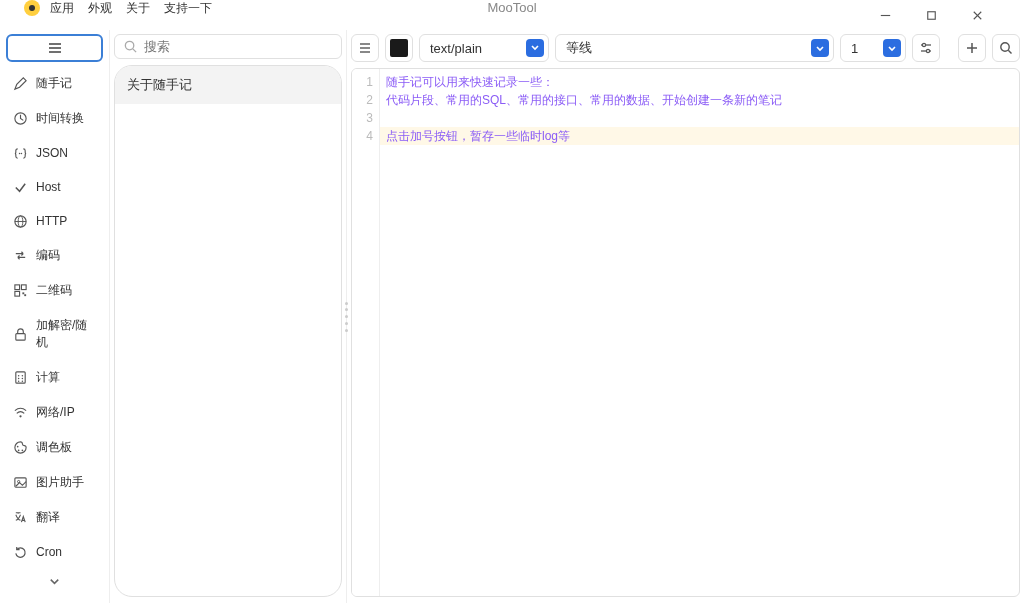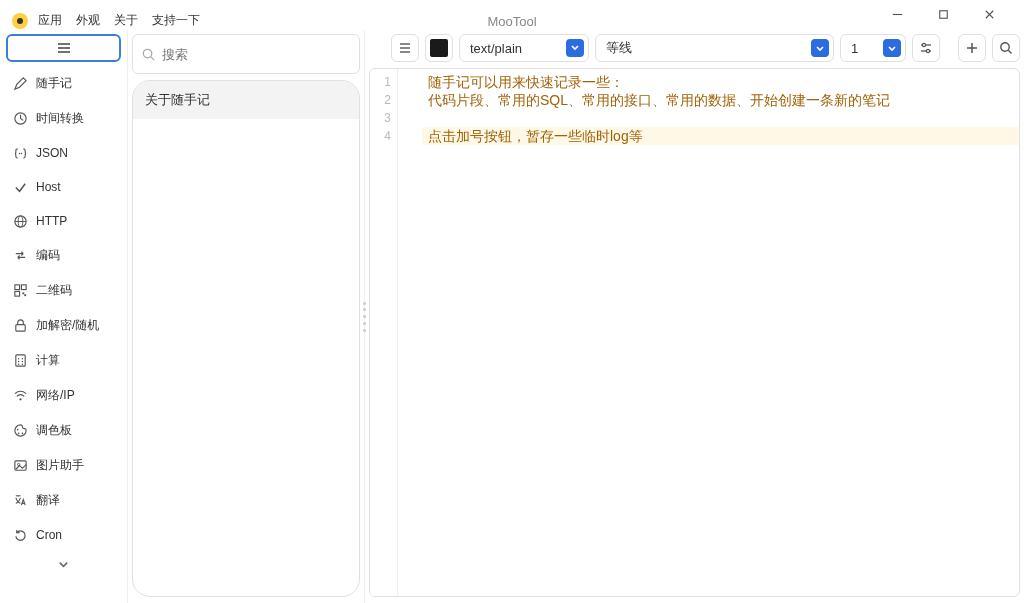--- a/index.html
+++ b/index.html
@@ -1,60 +1,60 @@
 <!DOCTYPE html>
 <html><head>
 <meta charset="utf-8">
 <style>
 * { box-sizing: border-box; margin: 0; padding: 0; font-family: "Microsoft YaHei", "PingFang SC", sans-serif; }
 html, body { width: 1024px; height: 603px; overflow: hidden; background: #fff; }
 
 
-.titlebar { height: 30px; display: flex; align-items: flex-end; padding: 0 12px; background: #fff; border-bottom: 1px solid transparent; position: relative; }
+.titlebar { height: 30px; display: flex; align-items: flex-start; padding: 0 24px; background: #fff; border-bottom: 1px solid transparent; position: relative; }
 .titlebar .logo { width: 16px; height: 16px; border-radius: 50%; background: #ffcf3f; margin-right: 10px; display: flex; align-items: center; justify-content: center; }
 .titlebar .logo::after { content: ""; width: 6px; height: 6px; background: #333; border-radius: 50%; }
 .titlebar .menu { display: flex; gap: 14px; font-size: 12px; color: #333; }
 .titlebar .menu span { cursor: pointer; }
 .titlebar .title { position: absolute; left: 50%; transform: translateX(-50%); font-size: 13px; color: #888; }
 .titlebar .win-controls { margin-left: auto; display: flex; gap: 0; }
 .titlebar .win-controls .wc { width: 46px; height: 30px; display: flex; align-items: center; justify-content: center; font-size: 12px; color: #555; cursor: pointer; }
 
 
 .main { display: flex; height: 573px; }
 
 
-.tools { width: 128px; border-right: 1px solid #eee; display: flex; flex-direction: column; padding: 4px 6px 0 6px; }
+.tools { width: 110px; border-right: 1px solid #eee; display: flex; flex-direction: column; padding: 4px 6px 0 6px; }
 .tools .hamburger-top { height: 28px; border: 2px solid #3b7fd6; border-radius: 6px; display: flex; align-items: center; justify-content: center; margin-bottom: 4px; cursor: pointer; }
 .tools .tool-item { display: flex; align-items: center; gap: 8px; padding: 9px 6px; font-size: 12px; color: #333; cursor: pointer; border-radius: 4px; }
 .tools .tool-item .ticon { width: 16px; height: 16px; display: flex; align-items: center; justify-content: center; color: #555; flex: 0 0 16px; }
 .tools .collapse-row { margin-top: 2px; display: flex; align-items: center; justify-content: center; padding: 3px 0; }
 .tools .collapse-row .chev-down { color: #666; }
 
 
 .notelist { width: 237px; border-right: 1px solid #eee; display: flex; flex-direction: column; padding: 4px 4px 6px 4px; }
-.notelist .search { height: 40px; border: 1px solid #e0e0e0; border-radius: 6px; display: flex; align-items: center; padding: 0 8px; gap: 6px; color: #aaa; font-size: 13px; }
+.notelist .search { height: 25px; border: 1px solid #e0e0e0; border-radius: 6px; display: flex; align-items: center; padding: 0 8px; gap: 6px; color: #aaa; font-size: 13px; }
 .notelist .search input { border: none; outline: none; flex: 1; font-size: 13px; color: #333; background: transparent; }
 .notelist .list-area { margin-top: 6px; flex: 1; border: 1px solid #e0e0e0; border-radius: 18px; overflow: hidden; }
 .notelist .note-item { padding: 10px 12px; font-size: 13px; color: #333; background: #f3f3f3; cursor: pointer; }
 
 
 .editor { flex: 1; display: flex; flex-direction: column; position: relative; padding: 4px 4px 6px 4px; }
-.editor .toolbar { height: 28px; display: flex; align-items: center; gap: 6px; margin-left: 22px; }
+.editor .toolbar { height: 28px; display: flex; align-items: center; gap: 6px; }
 .editor .tbtn { height: 28px; min-width: 28px; border: 1px solid #e0e0e0; border-radius: 6px; display: flex; align-items: center; justify-content: center; background: #fff; cursor: pointer; color: #555; }
 .editor .color-swatch { width: 18px; height: 18px; background: #1a1a1a; border-radius: 2px; }
 .editor .select-like { height: 28px; border: 1px solid #e0e0e0; border-radius: 6px; display: flex; align-items: center; padding: 0 4px 0 10px; background: #fff; cursor: pointer; font-size: 13px; color: #333; gap: 6px; }
 .editor .select-like .bluechev { width: 18px; height: 18px; border-radius: 4px; background: #2b6de0; display: flex; align-items: center; justify-content: center; }
 .editor .select-like .bluechev svg { stroke: #fff; }
 .editor .sel-type { width: 130px; }
 .editor .sel-font { flex: 1; min-width: 120px; text-align: center; }
 .editor .sel-size { width: 66px; }
 .editor .code-area { margin-top: 6px; flex: 1; border: 1px solid #e0e0e0; border-radius: 6px; overflow: hidden; display: flex; }
 .editor .gutter { width: 28px; background: #fff; border-right: 1px solid #eee; padding-top: 4px; text-align: right; }
 .editor .gutter div { font-size: 12px; color: #bbb; padding: 0 6px; height: 18px; line-height: 18px; }
-.editor .content { flex: 1; padding-top: 4px; font-size: 14px; color: #a16207; margin-left: 24px; }
+.editor .content { flex: 1; padding-top: 4px; font-size: 12px; color: #8b5cf6; }
 .editor .content .line { height: 18px; line-height: 18px; padding: 0 6px; white-space: nowrap; }
 .editor .content .line.hl { background: #fff8e7; }
 .editor .drag-handle { position: absolute; left: -2px; top: 50%; transform: translateY(-50%); width: 4px; height: 30px; display: flex; flex-direction: column; justify-content: space-between; }
 .editor .drag-handle span { width: 3px; height: 3px; background: #ccc; border-radius: 50%; }
 
 svg { display: block; }
 
 
 .ic15 { width: 15px; height: 15px; }
 .ic16 { width: 16px; height: 16px; }

